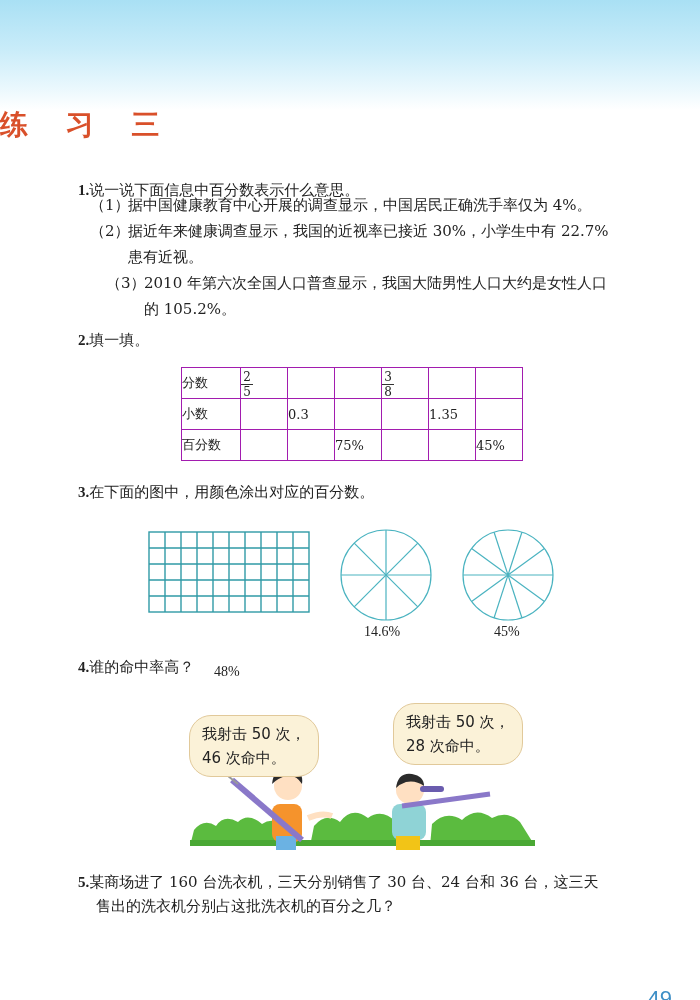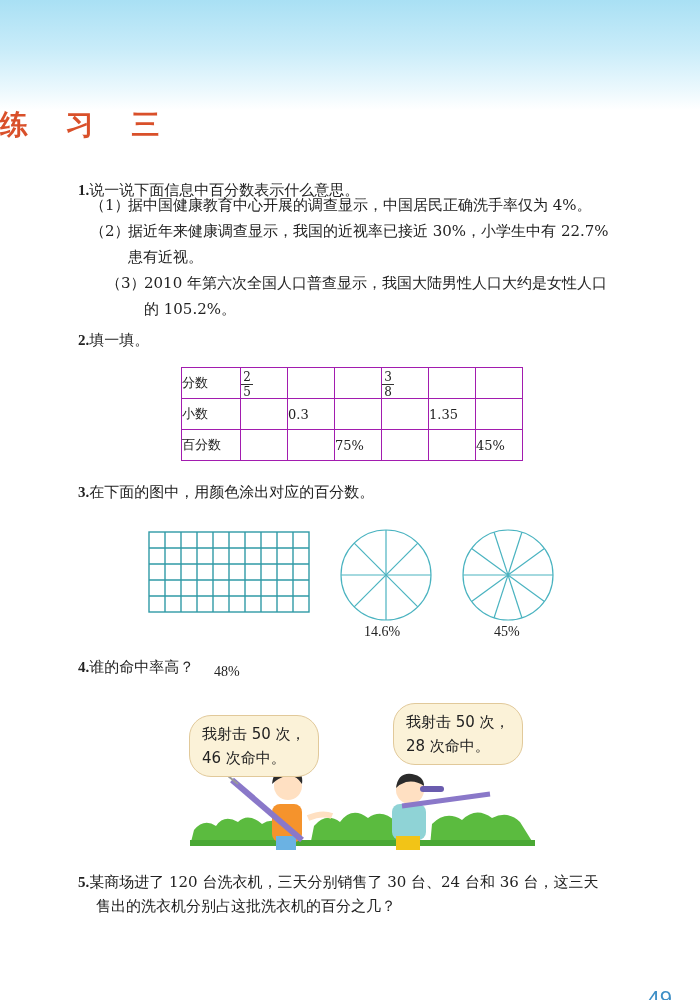--- a/index.html
+++ b/index.html
@@ -170,17 +170,17 @@
 <div class="bubble" style="left:145px;top:715px;margin-left:44px;">
   <div>我射击 50 次，</div>
   <div>46 次命中。</div>
 </div>
 <div class="bubble" style="left:393px;top:703px;">
   <div>我射击 50 次，</div>
   <div>28 次命中。</div>
 </div>
 
 <div class="q" style="top:870px;">
-  <div><b>5.</b><span>某商场进了 120 台洗衣机，三天分别销售了 30 台、24 台和 36 台，这三天</span></div>
+  <div><b>5.</b><span>某商场进了 160 台洗衣机，三天分别销售了 30 台、24 台和 36 台，这三天</span></div>
   <div style="padding-left:18px;">售出的洗衣机分别占这批洗衣机的百分之几？</div>
 </div>
 
 <div class="page-num">49</div>
 
 </body></html>

